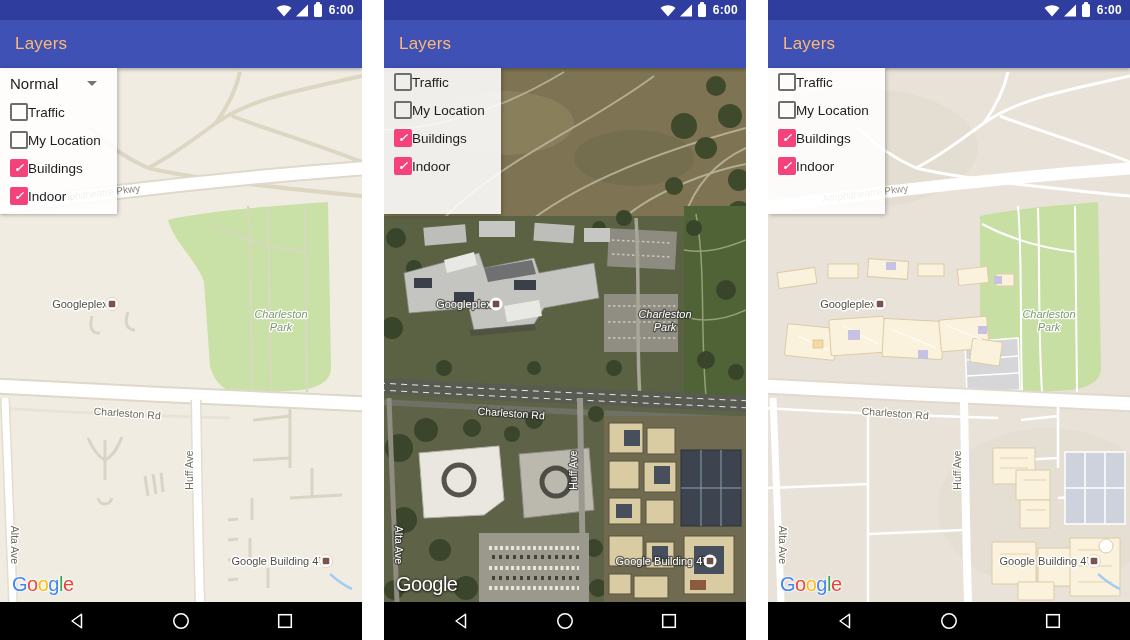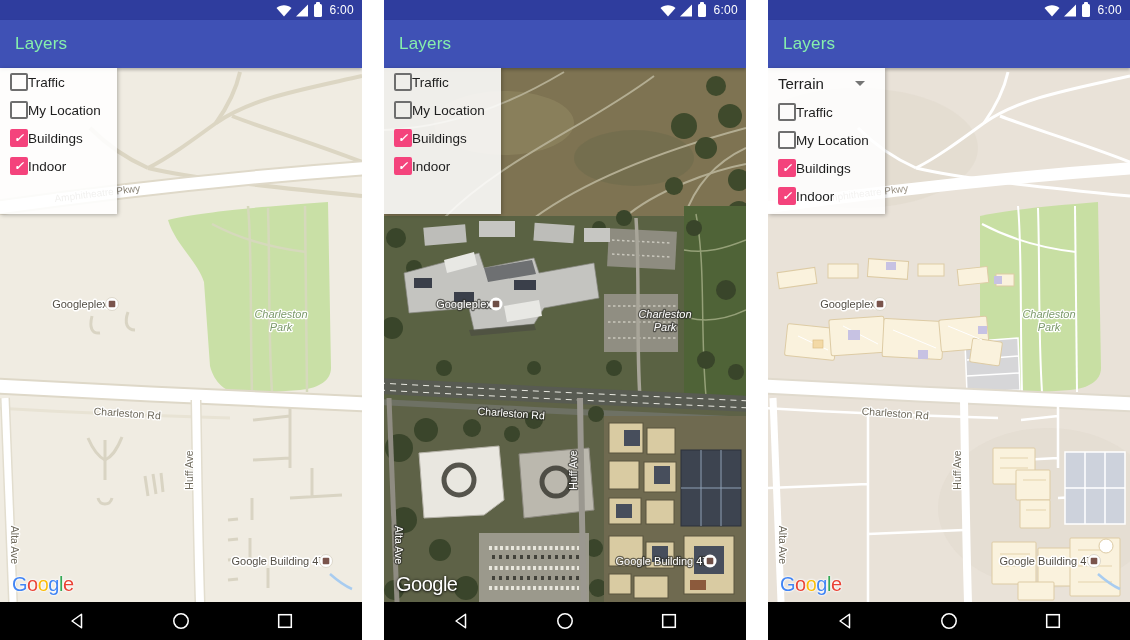--- a/index.html
+++ b/index.html
@@ -5,31 +5,31 @@
   html,body{margin:0;padding:0;background:#ffffff;}
   body{font-family:"Liberation Sans", sans-serif; -webkit-font-smoothing:antialiased;}
   #stage{position:relative;width:1130px;height:640px;background:#ffffff;overflow:hidden;}
   .phone{position:absolute;top:0;width:362px;height:640px;background:#EFECE2;overflow:hidden;}
   .phone.p0{left:0;}
   .phone.p1{left:384px;}
   .phone.p2{left:768px;}
 
   
   .status-bar{position:absolute;top:0;left:0;width:100%;height:20px;background:#2F3D9E;
-    display:flex;align-items:center;justify-content:flex-end;padding-right:8px;box-sizing:border-box;gap:3px;}
+    display:flex;align-items:center;justify-content:flex-end;padding-right:8px;box-sizing:border-box;gap:3px;font-weight:bold;}
   .status-time{color:#fff;font-size:12px;margin-left:4px;letter-spacing:.3px;}
   .sicon{display:block;}
   .battery{width:8px;height:13px;background:#fff;border-radius:1.5px;position:relative;margin-left:2px;}
   .battery:before{content:"";position:absolute;top:-2px;left:2px;width:4px;height:2px;background:#fff;border-radius:1px 1px 0 0;}
 
   
   .app-bar{position:absolute;top:20px;left:0;width:100%;height:48px;background:#3F51B5;
     display:flex;align-items:center;padding-left:15px;box-sizing:border-box;
     box-shadow:0 2px 3px rgba(0,0,0,.25);z-index:5;}
-  .app-title{color:#86efac;font-size:17px;font-weight:500;letter-spacing:.2px;}
+  .app-title{color:#fdba74;font-size:17px;font-weight:500;letter-spacing:.2px;}
 
   
   .map-area{position:absolute;top:68px;left:0;width:362px;height:534px;overflow:hidden;}
   .map-area svg{display:block;}
 
   
   .layers-panel{position:absolute;top:68px;left:0;width:117px;height:146px;
     background:rgba(255,255,255,.88);box-shadow:1px 1px 4px rgba(0,0,0,.28);z-index:6;box-sizing:border-box;}
   .spinner{position:relative;height:30px;display:flex;align-items:center;padding-left:10px;cursor:pointer;}
   .spinner-value{font-size:15px;color:#212121;}
@@ -134,20 +134,24 @@
           <path d="M13,0.5 L13,12.5 L1,12.5 Z" fill="#fff"></path>
         </svg>
       <div class="battery"></div>
       <span class="status-time">6:00</span>
     </div>
     <div class="app-bar">
       <span class="app-title">Layers</span>
     </div>
 
     <div class="layers-panel">
+      <div class="spinner">
+        <span class="spinner-value">Normal</span>
+        <span class="caret"></span>
+      </div>
       <div class="cb-row">
         <span class="cb"></span>
         <span class="cb-label">Traffic</span>
       </div>
       <div class="cb-row">
         <span class="cb"></span>
         <span class="cb-label">My Location</span>
       </div>
       <div class="cb-row">
         <span class="cb checked">
@@ -502,24 +506,20 @@
           <path d="M13,0.5 L13,12.5 L1,12.5 Z" fill="#fff"></path>
         </svg>
       <div class="battery"></div>
       <span class="status-time">6:00</span>
     </div>
     <div class="app-bar">
       <span class="app-title">Layers</span>
     </div>
 
     <div class="layers-panel">
-      <div class="spinner">
-        <span class="spinner-value">Terrain</span>
-        <span class="caret"></span>
-      </div>
       <div class="cb-row">
         <span class="cb"></span>
         <span class="cb-label">Traffic</span>
       </div>
       <div class="cb-row">
         <span class="cb"></span>
         <span class="cb-label">My Location</span>
       </div>
       <div class="cb-row">
         <span class="cb checked">

